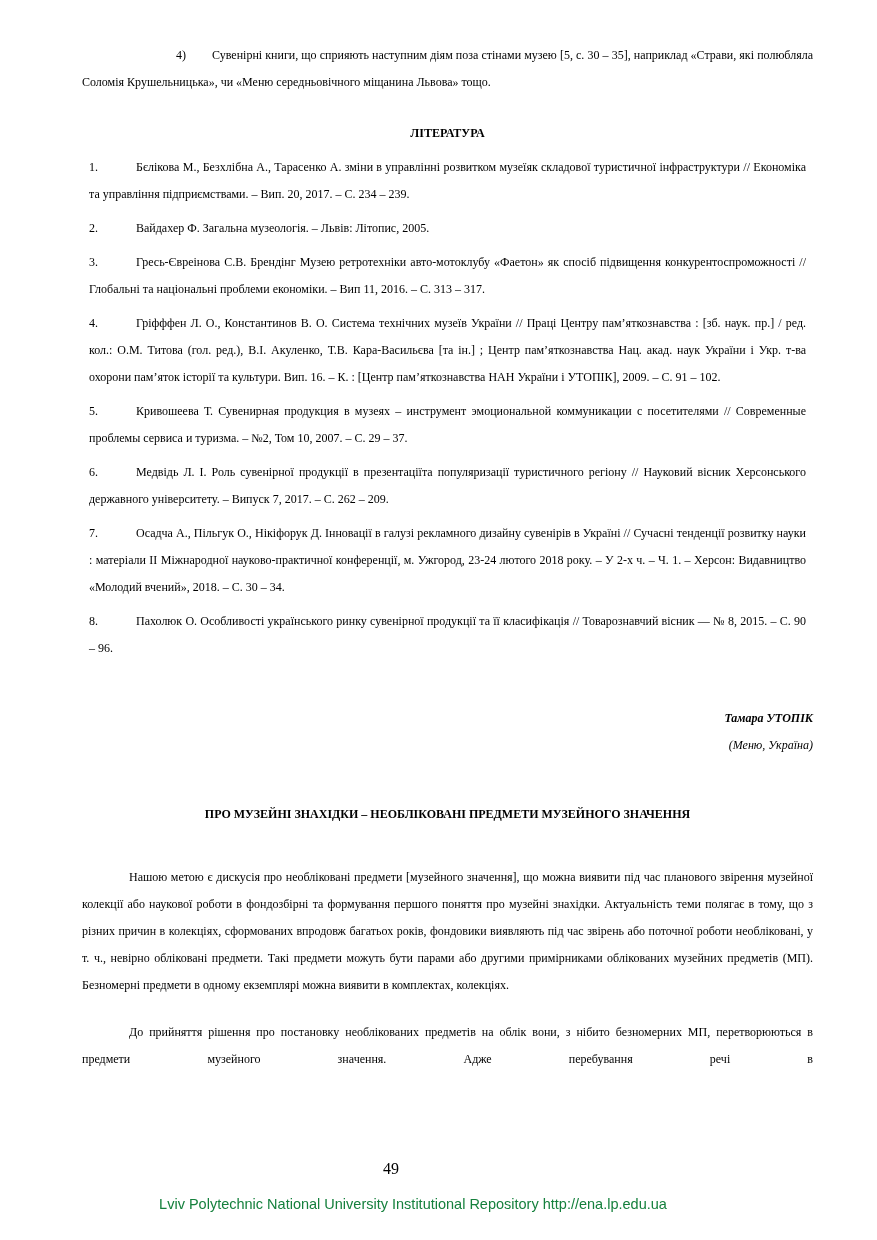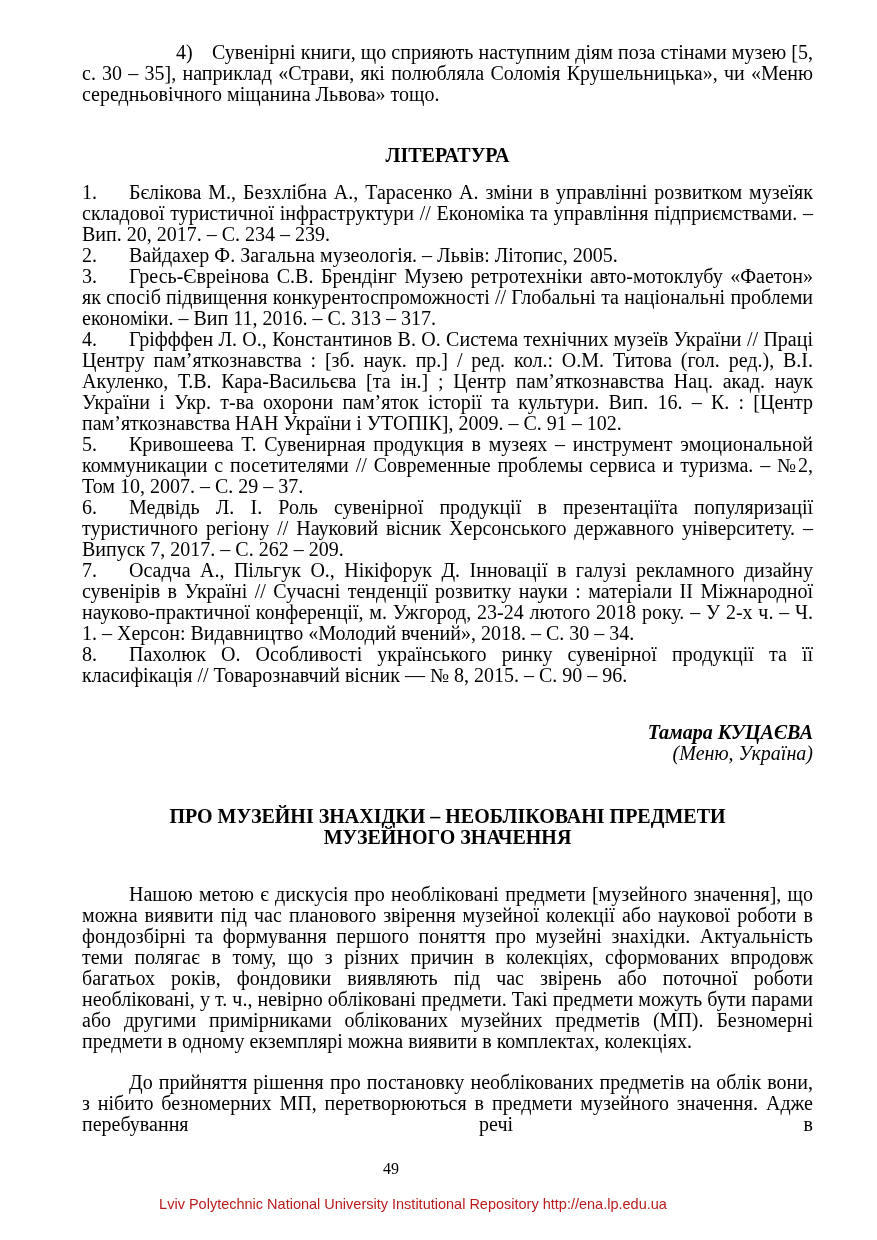--- a/index.html
+++ b/index.html
@@ -3,46 +3,46 @@
 <meta charset="utf-8">
 <style>
   html, body { margin: 0; padding: 0; background: #ffffff; }
   body {
     width: 877px; height: 1240px; position: relative; overflow: hidden;
     font-family: "Liberation Serif", "DejaVu Serif", serif;
     color: #000;
   }
   .page {
     position: absolute; left: 82px; top: 42px; width: 731px;
-    font-size: 20px; line-height: 21px;
+    font-size: 12px; line-height: 27px;
   }
   .p { margin: 0; text-align: justify; }
   .indent { text-indent: 47px; }
-  .list-item { margin: 0; text-align: justify; }
+  .list-item { margin: 7px; text-align: justify; }
   .num { display: inline-block; width: 47px; text-indent: 0; }
   .num-wide { display: inline-block; width: 83px; }
   .section-title {
-    text-align: center; font-weight: bold; margin: 16px;
+    text-align: center; font-weight: bold; margin: 0;
   }
   .gap-lit { height: 24px; }
   .author-block { text-align: right; margin: 0; }
   .author-name { font-weight: bold; font-style: italic; }
   .author-loc { font-style: italic; }
   .article-title {
     text-align: center; font-weight: bold; margin: 12px;
     padding: 0 40px;
   }
   .page-num {
     position: absolute; top: 1160px; left: 0; width: 782px; text-align: center;
     font-size: 16px;
   }
   .footer {
     position: absolute; top: 1196px; left: 0; width: 826px; text-align: center;
     font-family: "Liberation Sans", "DejaVu Sans", sans-serif;
-    font-size: 14.5px; color: #b91c1c;
+    font-size: 14.5px; color: #15803d;
   }
 </style>
 </head>
 <body>
 
 <div class="page">
 
   <p class="p indent"><span class="num-wide">4)</span><span>Сувенірні книги, що сприяють наступним діям поза стінами музею [5, с. 30 – 35], наприклад «Страви, які полюбляла Соломія Крушельницька», чи «Меню середньовічного міщанина Львова» тощо.</span></p>
 
 
@@ -57,21 +57,21 @@
     <p class="list-item"><span class="num">4.</span><span>Гріфффен Л. О., Константинов В. О. Система технічних музеїв України // Праці Центру пам’яткознавства : [зб. наук. пр.] / ред. кол.: О.М. Титова (гол. ред.), В.І. Акуленко, Т.В. Кара-Васильєва [та ін.] ; Центр пам’яткознавства Нац. акад. наук України і Укр. т-ва охорони пам’яток історії та культури. Вип. 16. – К. : [Центр пам’яткознавства НАН України і УТОПІК], 2009. – С. 91 – 102.</span></p>
     <p class="list-item"><span class="num">5.</span><span>Кривошеева Т. Сувенирная продукция в музеях – инструмент эмоциональной коммуникации с посетителями // Современные проблемы сервиса и туризма. – №2, Том 10, 2007. – С. 29 – 37.</span></p>
     <p class="list-item"><span class="num">6.</span><span>Медвідь Л. І. Роль сувенірної продукції в презентаціїта популяризації туристичного регіону // Науковий вісник Херсонського державного університету. – Випуск 7, 2017. – С. 262 – 209.</span></p>
     <p class="list-item"><span class="num">7.</span><span>Осадча А., Пільгук О., Нікіфорук Д. Інновації в галузі рекламного дизайну сувенірів в Україні // Сучасні тенденції розвитку науки : матеріали ІІ Міжнародної науково-практичної конференції, м. Ужгород, 23-24 лютого 2018 року. – У 2-х ч. – Ч. 1. – Херсон: Видавництво «Молодий вчений», 2018. – С. 30 – 34.</span></p>
     <p class="list-item"><span class="num">8.</span><span>Пахолюк О. Особливості українського ринку сувенірної продукції та її класифікація // Товарознавчий вісник — № 8, 2015. – С. 90 – 96.</span></p>
   </div>
 
   <div style="height:36px"></div>
 
   <div class="author-block">
-    <div class="author-name">Тамара КУЦАЄВА</div>
+    <div class="author-name">Тамара УТОПІК</div>
     <div class="author-loc">(Меню, Україна)</div>
   </div>
 
   <div style="height:30px"></div>
 
   <p class="article-title">ПРО МУЗЕЙНІ ЗНАХІДКИ – НЕОБЛІКОВАНІ ПРЕДМЕТИ МУЗЕЙНОГО ЗНАЧЕННЯ</p>
 
   <div style="height:24px"></div>
 
   <p class="p indent">Нашою метою є дискусія про необліковані предмети [музейного значення], що можна виявити під час планового звірення музейної колекції або наукової роботи в фондозбірні та формування першого поняття про музейні знахідки. Актуальність теми полягає в тому, що з різних причин в колекціях, сформованих впродовж багатьох років, фондовики виявляють під час звірень або поточної роботи необліковані, у т. ч., невірно обліковані предмети. Такі предмети можуть бути парами або другими примірниками облікованих музейних предметів (МП). Безномерні предмети в одному екземплярі можна виявити в комплектах, колекціях.</p>

